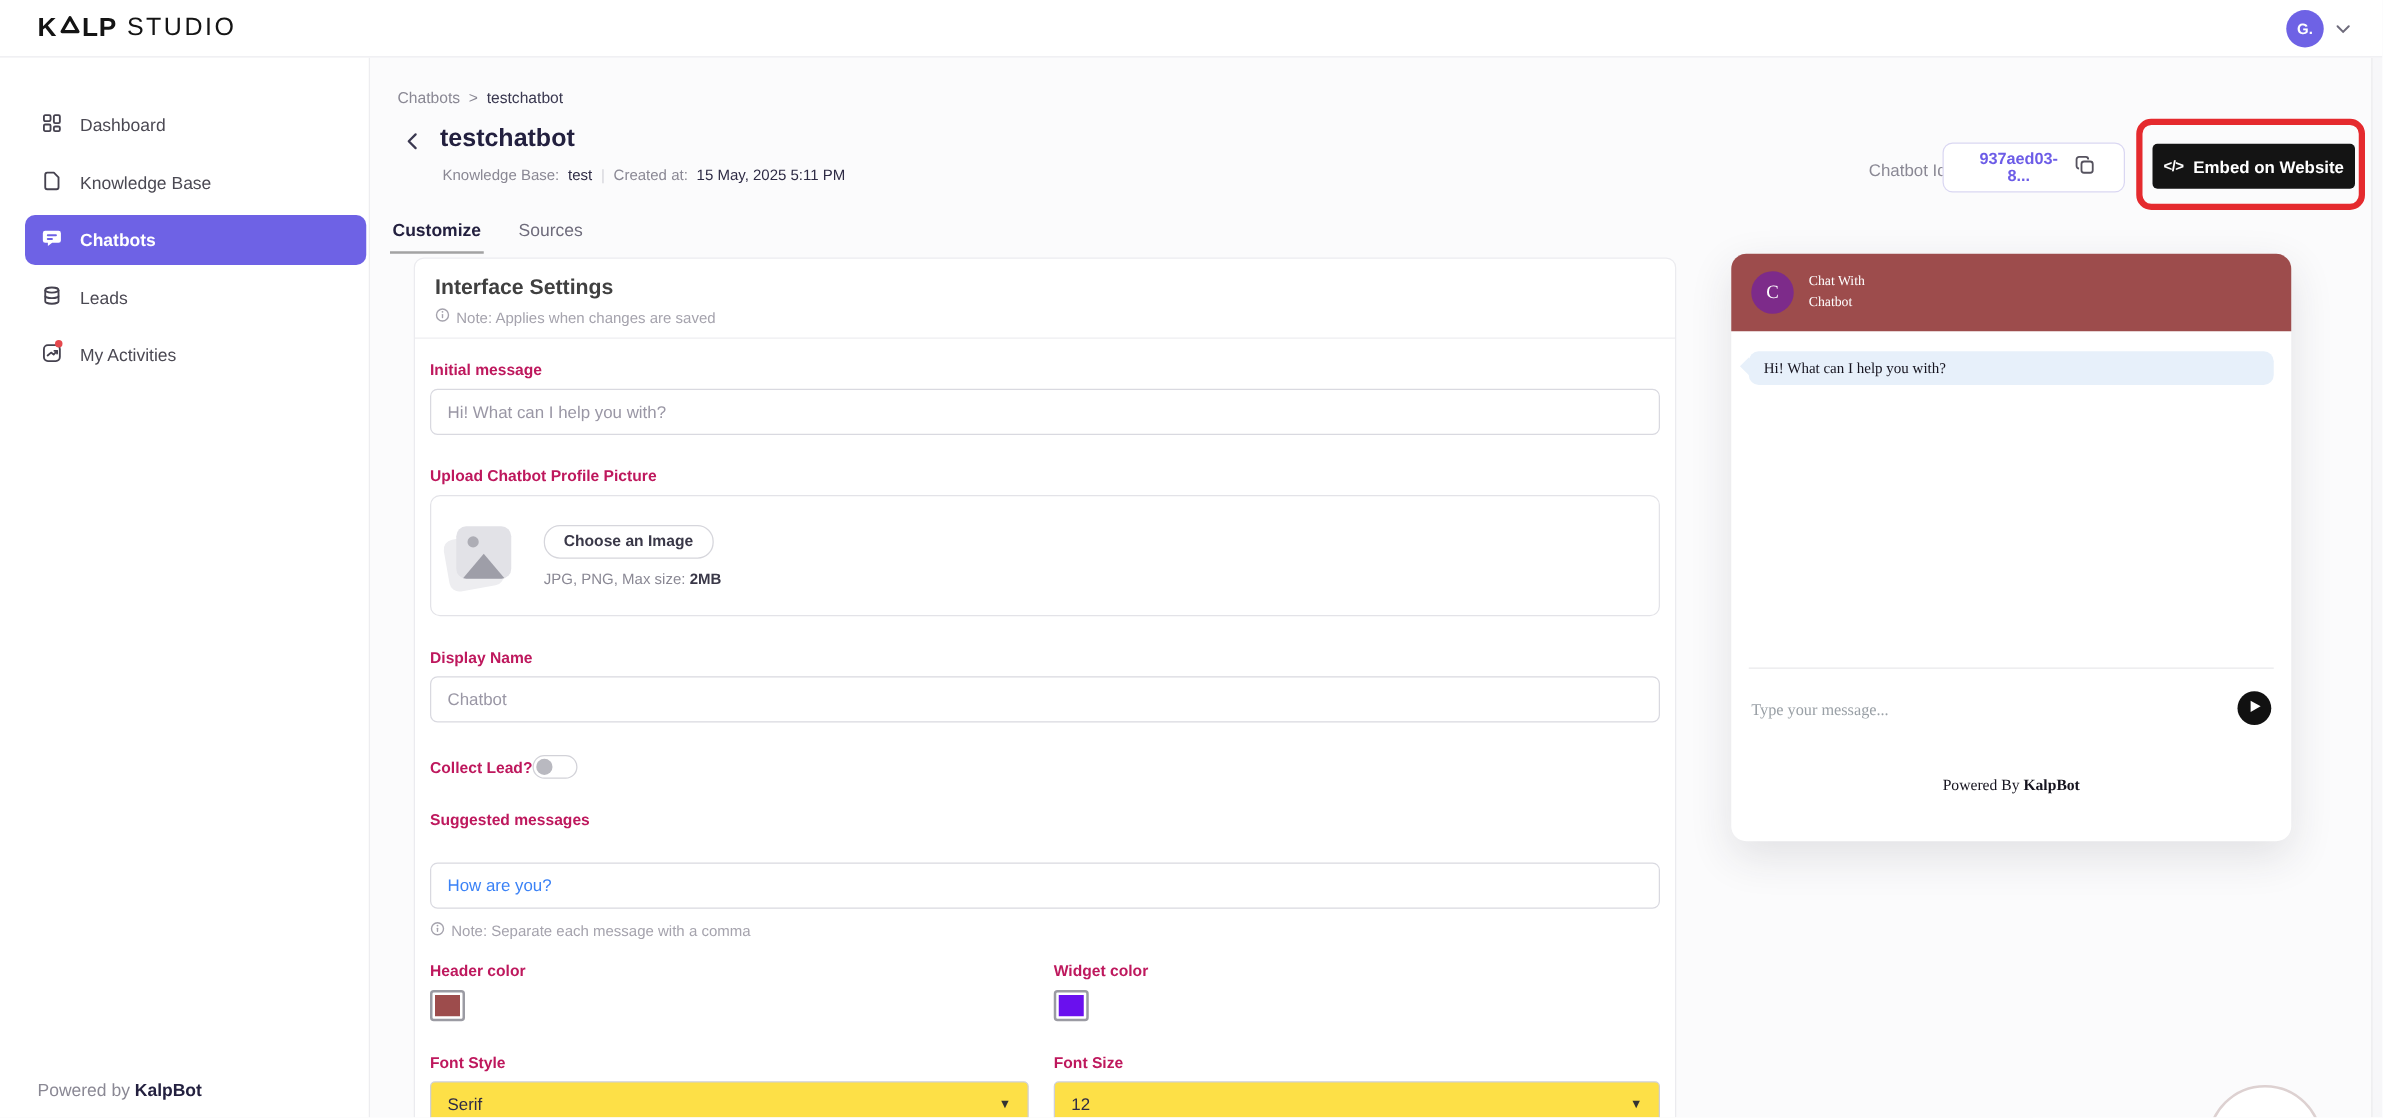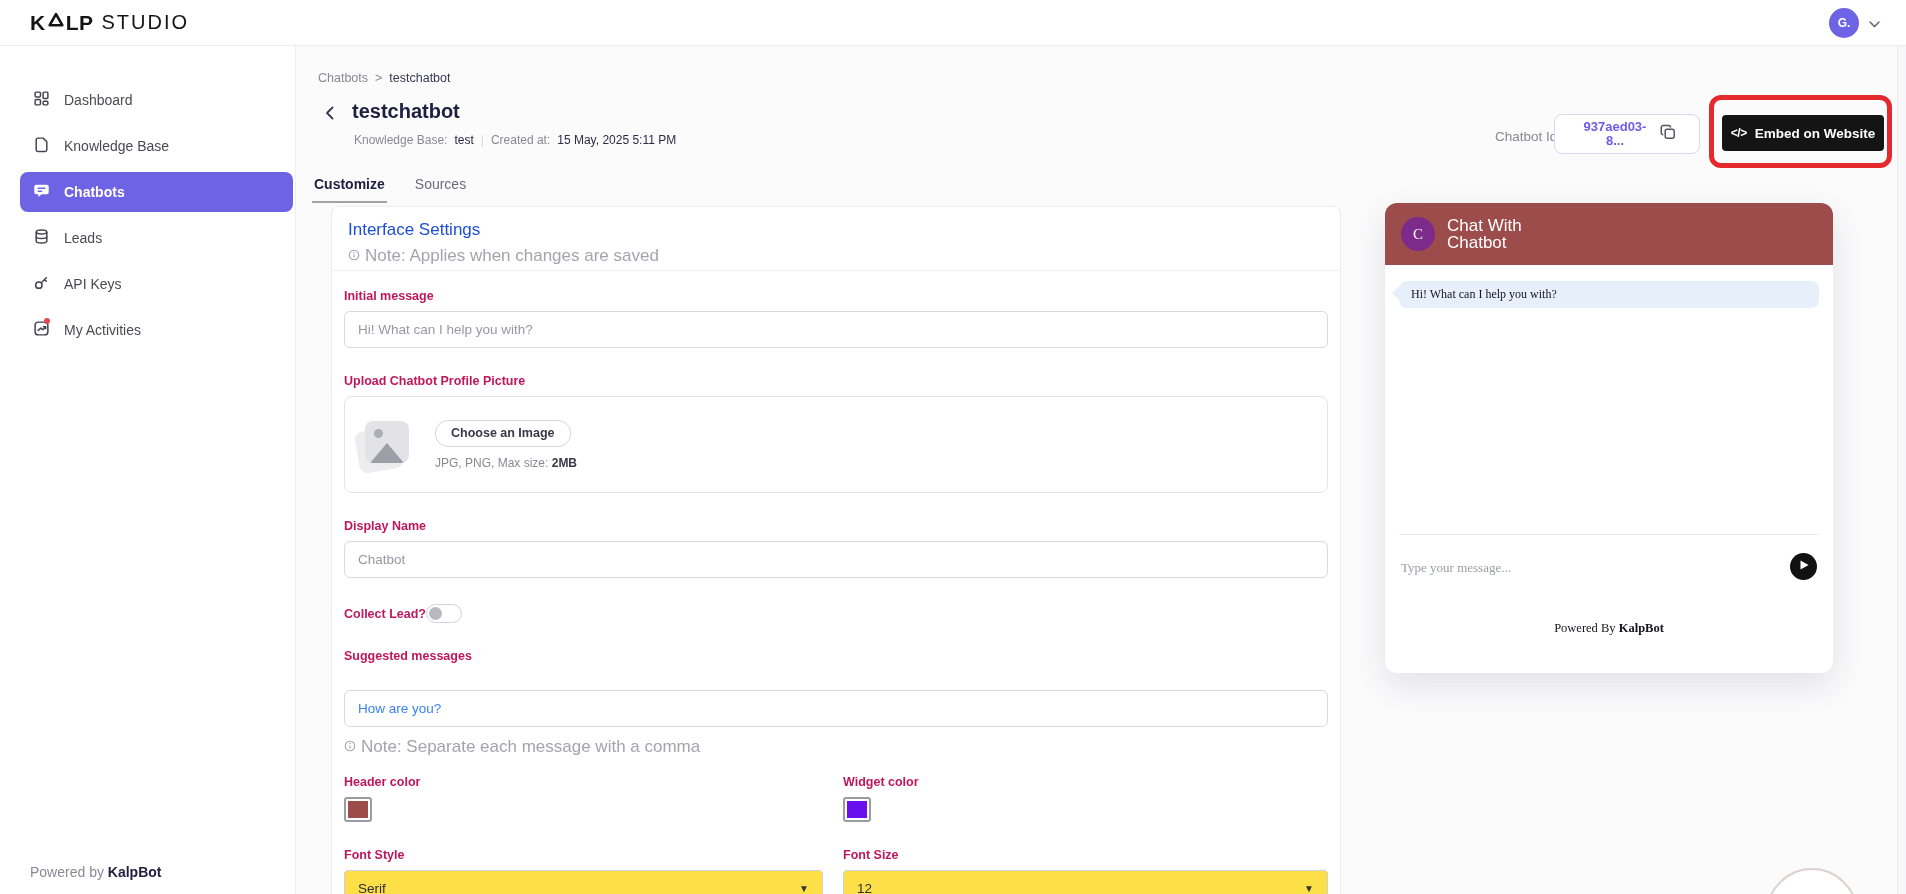--- a/index.html
+++ b/index.html
@@ -46,22 +46,22 @@
   .embed-btn { position:absolute; left:1426px; top:69px; width:162px; height:36px; background:#141414; color:#fff; border:none; border-radius:4px; font-size:13.5px; font-weight:700; display:flex; align-items:center; justify-content:center; gap:8px; cursor:pointer; font-family:inherit; }
   .embed-btn .code { font-size:12px; font-weight:700; letter-spacing:-.5px; }
 
   .tabs { position:absolute; left:16px; top:126px; display:flex; gap:26px; font-size:14px; }
   .tab { padding:4px 2px 9px; color:#6e6b7b; cursor:pointer; }
   .tab.active { color:#23203f; font-weight:700; border-bottom:2px solid #a3a3a3; }
 
   
   .card { position:absolute; left:35px; top:160px; width:1010px; height:740px; background:#fff; border:1px solid #ebebef; border-radius:8px; }
   .card-head { padding:13px 16px 0; height:64px; border-bottom:1px solid #eeeef1; }
-  .card-head h2 { font-size:17px; font-weight:400; color:#1d4ed8; }
-  .note-row { display:flex; align-items:flex-end; gap:5px; font-size:17px; color:#a5a3ad; margin-top:6px; }
+  .card-head h2 { font-size:17px; font-weight:700; color:#404040; }
+  .note-row { display:flex; align-items:flex-end; gap:5px; font-size:12px; color:#a5a3ad; margin-top:6px; }
   .card-body { padding:18px 12px 0; }
   .f-label { font-size:12.5px; font-weight:700; color:#be185d; margin-bottom:8px; }
   .t-input { width:100%; height:37px; border:1px solid #d9d9e0; border-radius:6px; padding:0 13px; font-size:13.5px; color:#4b4953; font-family:inherit; background:#fff; outline:none; }
   .t-input::placeholder { color:#9a97a5; }
   .t-input.ghost { color:#9a97a5; }
   .gap26 { height:26px; } .gap18 { height:18px; }
 
   .upload-box { width:100%; height:97px; border:1px solid #e3e3e8; border-radius:8px; display:flex; align-items:center; padding:0 16px; gap:24px; }
   .img-ph { position:relative; width:50px; height:48px; }
   .img-ph .sheet { position:absolute; left:-4px; top:8px; width:44px; height:42px; background:#ededf0; border-radius:8px; transform:rotate(-10deg); }
@@ -81,21 +81,21 @@
   .swatch { width:28px; height:25px; border:2px solid #9b9ba3; border-radius:3px; background:#fff; padding:2px; cursor:pointer; }
   .swatch .fill { width:100%; height:100%; }
 
   .select { height:37px; border:1px solid #cfcfd6; border-radius:4px; background:#fde047; display:flex; align-items:center; justify-content:space-between; padding:0 13px; font-size:13.5px; color:#2e2b45; cursor:pointer; }
   .select .arrow { font-size:10px; color:#333; }
 
   
   .preview { position:absolute; left:1089px; top:157px; width:448px; height:470px; background:#fff; border-radius:12px; box-shadow:0 12px 34px rgba(40,40,60,.12); }
   .pv-head { height:62px; border-radius:12px 12px 0 0; display:flex; align-items:center; padding:0 16px; gap:12px; }
   .pv-avatar { width:34px; height:34px; border-radius:50%; background:#7d2b8a; color:#fff; font-family:"Liberation Serif","DejaVu Serif",serif; font-size:15px; display:flex; align-items:center; justify-content:center; }
-  .pv-title { color:#fff; font-family:Liberation Sans, sans-serif; font-size:17px; line-height:17px; }
+  .pv-title { color:#fff; font-family:Liberation Serif, serif; font-size:11px; line-height:17px; }
   .pv-bubble { position:absolute; left:14px; right:14px; top:78px; background:#e7f0fa; border-radius:8px; padding:6px 12px; font-family:"Liberation Serif","DejaVu Serif",serif; font-size:12px; color:#16141f; }
   .pv-bubble::before { content:""; position:absolute; left:-5px; top:7px; width:10px; height:10px; background:#e7f0fa; transform:rotate(45deg); }
   .pv-divider { position:absolute; left:14px; right:14px; top:331px; height:1px; background:#e9e9ec; }
   .pv-input { position:absolute; left:16px; top:346px; width:350px; height:38px; border:none; outline:none; font-size:13px; color:#0c4a6e; font-family:Liberation Serif, serif; background:transparent; }
   .pv-input::placeholder { color:#9aa0a6; }
   .pv-send { position:absolute; right:16px; top:350px; width:27px; height:27px; border-radius:50%; background:#111; border:none; display:flex; align-items:center; justify-content:center; cursor:pointer; }
   .pv-powered { position:absolute; left:0; right:0; top:418px; text-align:center; font-family:"Liberation Serif","DejaVu Serif",serif; font-size:12.5px; color:#16141f; }
   .pv-powered b { font-weight:700; }
 
   .fab-circle { position:absolute; left:1470px; top:822px; width:92px; height:92px; border-radius:50%; background:#fff; border:2px solid #ddd1d1; cursor:pointer; }
@@ -158,29 +158,20 @@
     </div>
     <div class="nav-item">
       <span>
         <svg width="17" height="17" viewBox="0 0 16 16" fill="none" stroke="#45424f" stroke-width="1.4">
             <ellipse cx="8" cy="3.8" rx="5" ry="1.9"></ellipse>
             <path d="M3 3.8v8.4c0 1 2.2 1.9 5 1.9s5-.9 5-1.9V3.8"></path>
             <path d="M3 8c0 1 2.2 1.9 5 1.9S13 9 13 8"></path>
           </svg>
       </span>
       <span>Leads</span>
-    </div>
-    <div class="nav-item">
-      <span>
-        <svg width="17" height="17" viewBox="0 0 16 16" fill="none" stroke="#45424f" stroke-width="1.4">
-            <circle cx="5.5" cy="10.5" r="3"></circle>
-            <path d="M7.8 8.2 L13 3M10.8 5.2l2 2"></path>
-          </svg>
-      </span>
-      <span>API Keys</span>
     </div>
     <div class="nav-item">
       <span style="position:relative;">
         <svg width="17" height="17" viewBox="0 0 16 16" fill="none" stroke="#45424f" stroke-width="1.4">
             <rect x="2" y="2" width="12" height="12" rx="3"></rect>
             <path d="M4.8 9.8l2.6-2.2 1.9 1.5 2.6-2.8" stroke-linecap="round" stroke-linejoin="round"></path>
             <path d="M9.9 6.3h2v2" stroke-linecap="round" stroke-linejoin="round"></path>
           </svg>
       </span>
       <span class="badge-dot"></span>

